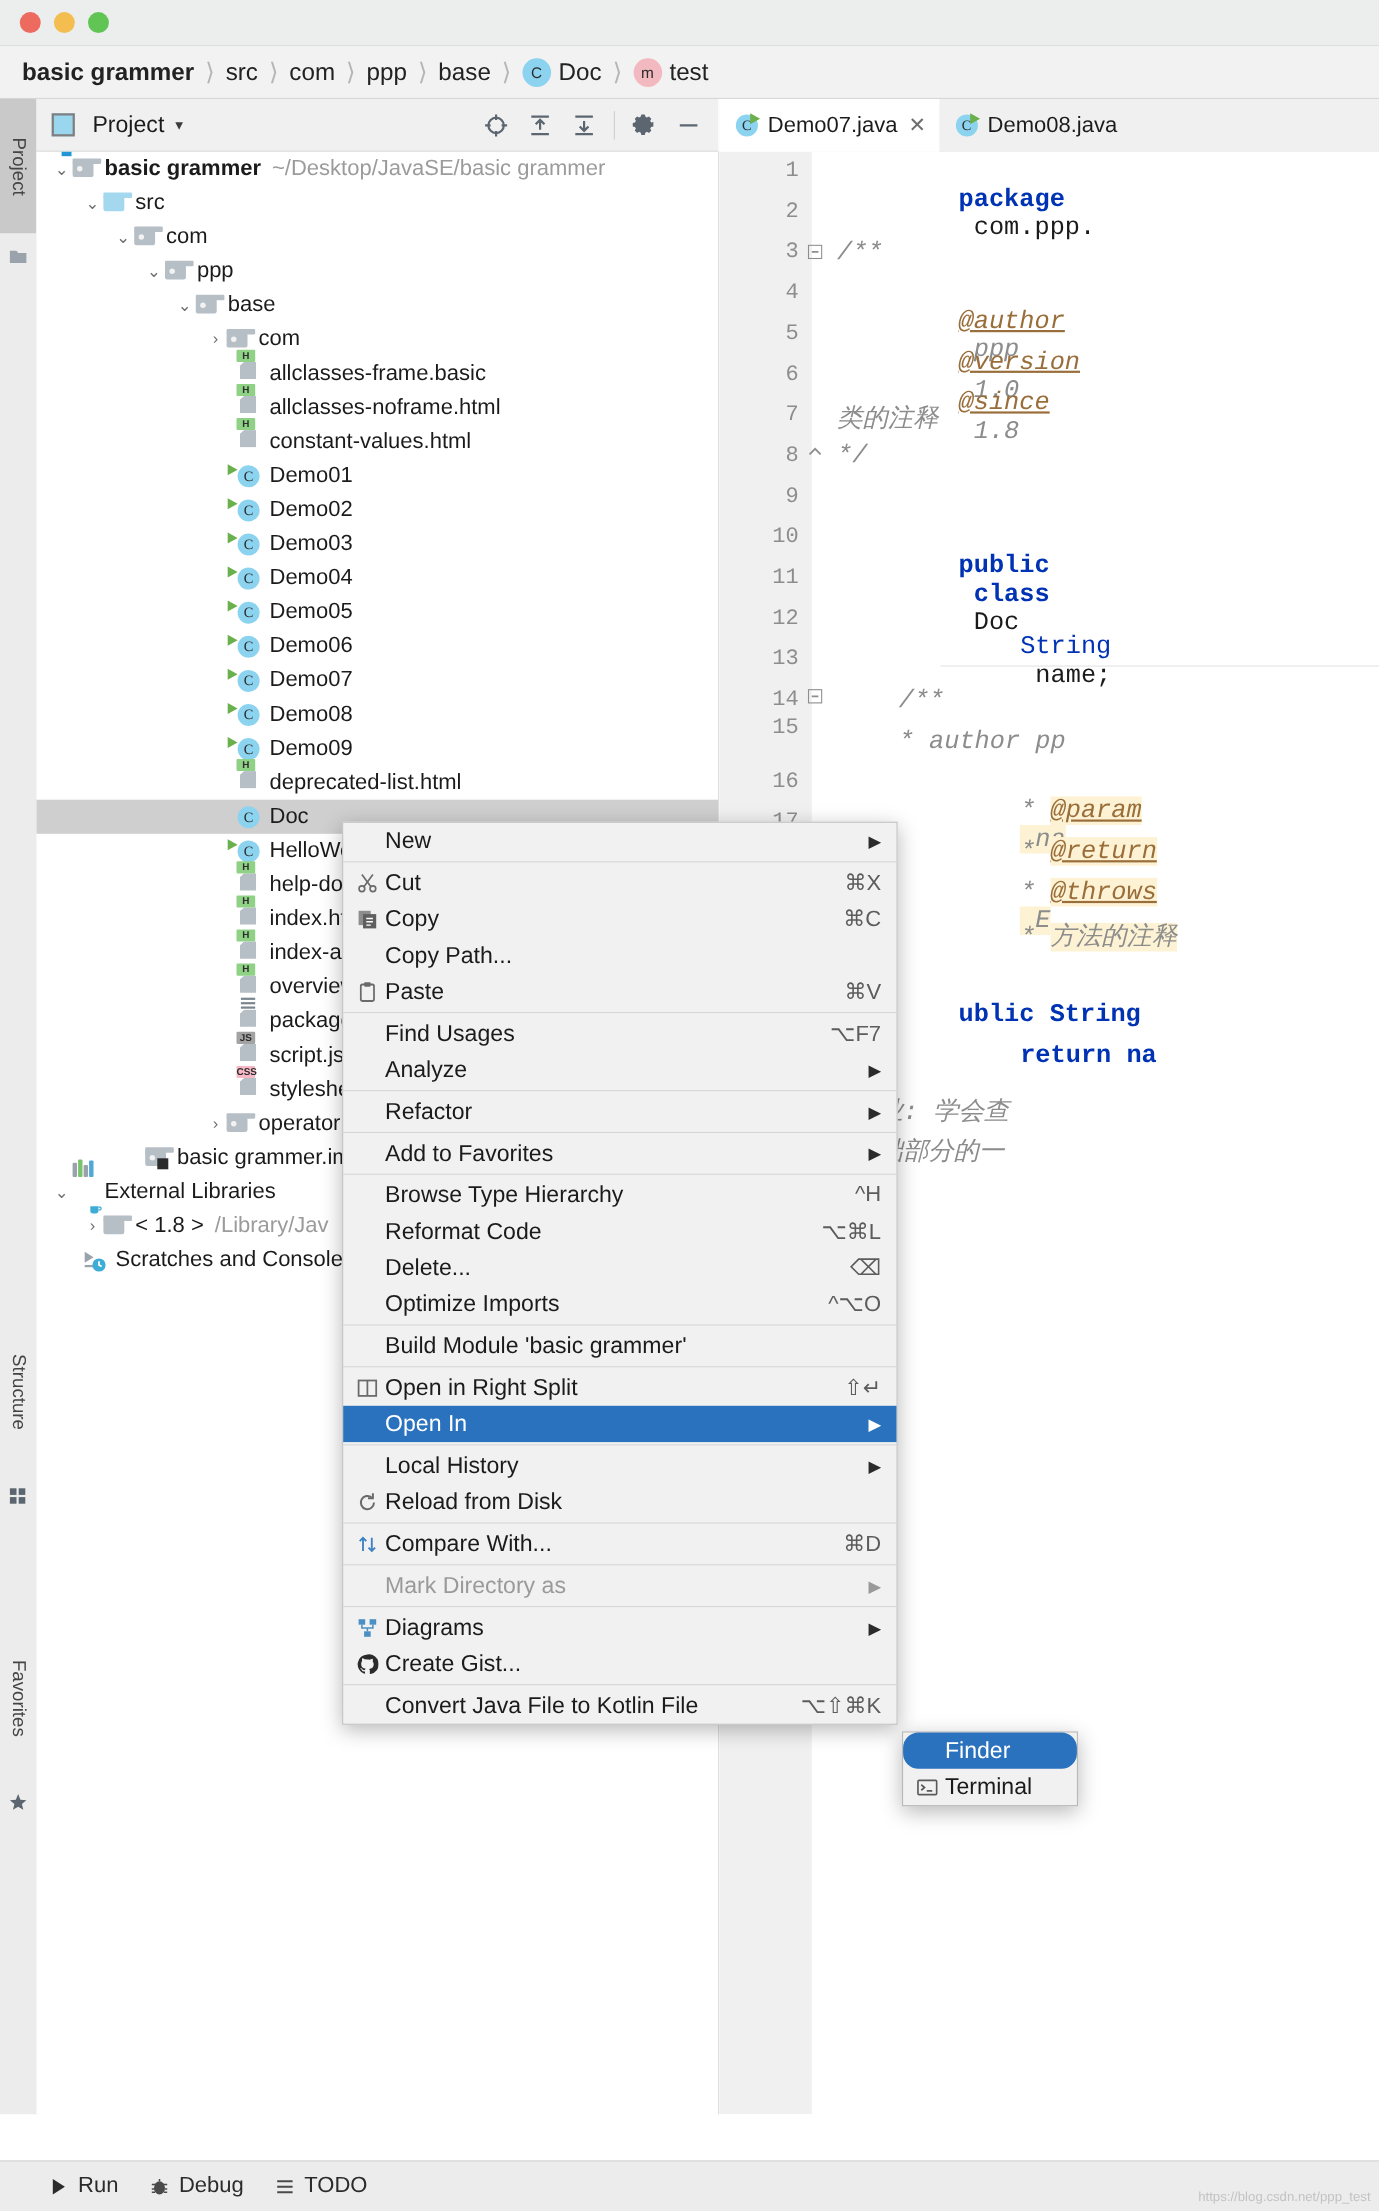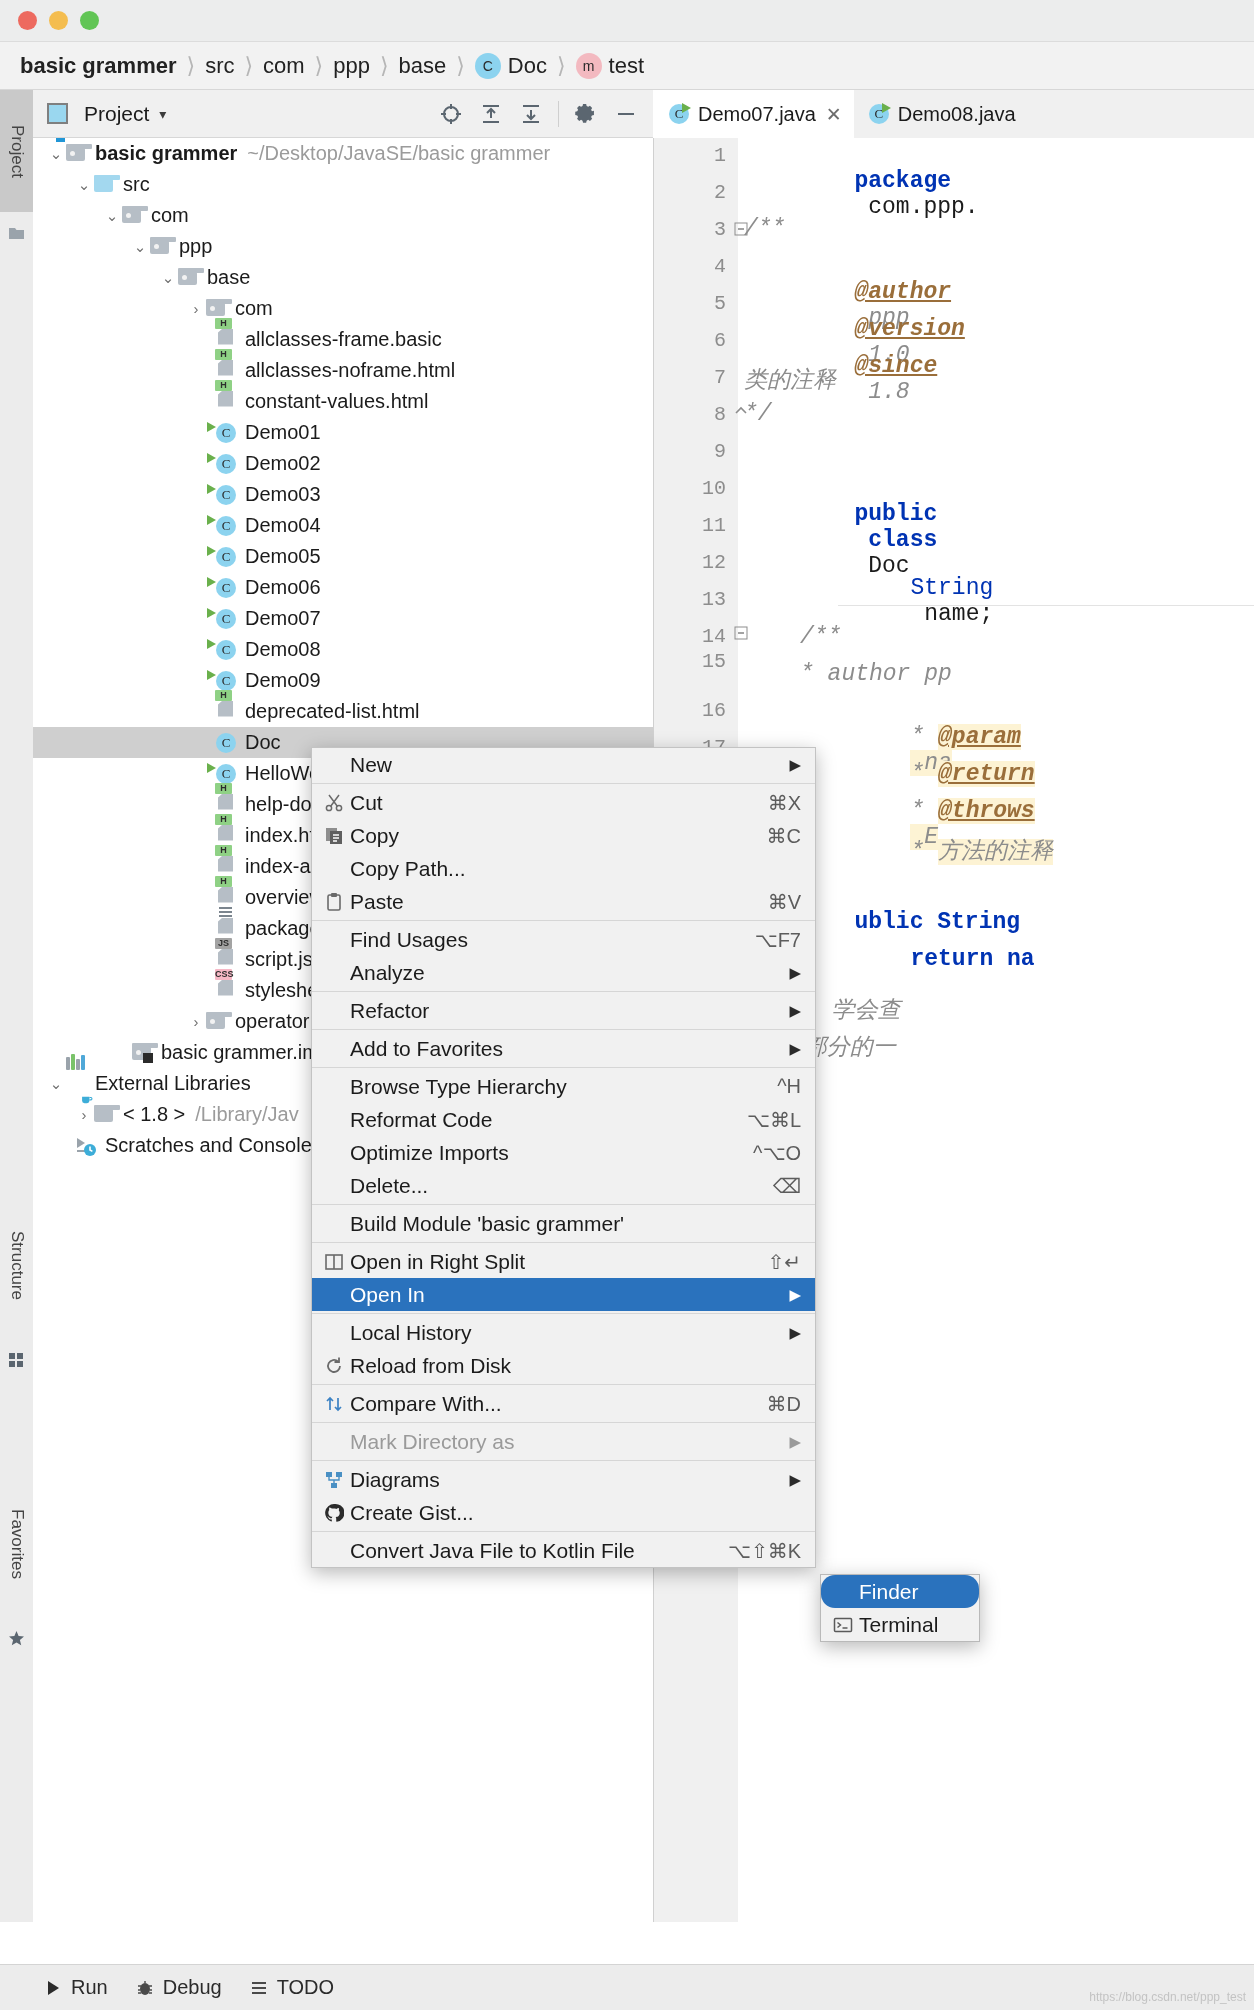--- a/index.html
+++ b/index.html
@@ -107,27 +107,27 @@
        box-sizing:border-box;white-space:nowrap;}
   .tab.active{background:#ffffff;}
   .tab .cls{margin-right:8px;}
   .tabx{margin-left:10px;color:#6e6e6e;font-size:19px;}
 
   .editor{position:absolute;left:654px;top:138px;right:0;height:1784px;background:#ffffff;overflow:hidden;}
   .gutter{position:absolute;left:0;top:0;width:84px;height:100%;background:#f0f0f0;}
   .gln{position:absolute;right:12px;font-size:20px;color:#8d8d8d;
        font-family:"Liberation Mono","DejaVu Sans Mono",monospace;}
   .fold-m{position:absolute;left:80px;width:14px;height:14px;}
-  .codewrap{position:absolute;left:90px;top:0;right:0;height:100%;
+  .codewrap{position:absolute;left:107px;top:0;right:0;height:100%;
             font-family:"Liberation Mono","DejaVu Sans Mono",monospace;font-size:23px;}
   .cl{position:absolute;left:0;white-space:pre;}
   .kw{color:#0033b3;font-weight:bold;}
   .kw2{color:#0033b3;}
   .doc{color:#8c8c8c;font-style:italic;}
-  .doctag{color:#9a6e3a;font-style:italic;font-weight:bold;text-decoration:underline;}
+  .doctag{color:#9a6e3a;font-style:italic;font-weight:normal;text-decoration:underline;}
   .cmt{color:#8c8c8c;font-style:italic;}
   .hl{background:#fdf3d4;}
   .vline{position:absolute;left:94px;right:0;height:1px;background:#e3e3e3;}
 
   
   .ctx{position:absolute;left:311px;top:747px;width:505px;background:#f1f1f1;
        border:1px solid #c3c3c3;box-shadow:0 5px 18px rgba(0,0,0,.28);
        font-size:21px;box-sizing:border-box;}
   .mi{height:33px;display:flex;align-items:center;padding:0 14px 0 10px;
       box-sizing:border-box;position:relative;white-space:nowrap;}
@@ -676,28 +676,28 @@
     </div>
 
     <div class="mi">
       <span class="mico"></span>
       <span class="mlbl">Reformat Code</span>
       <span class="msc">⌥⌘L</span>
     </div>
 
     <div class="mi">
       <span class="mico"></span>
+      <span class="mlbl">Delete...</span>
+      <span class="msc">⌫</span>
+    </div>
+
+    <div class="mi">
+      <span class="mico"></span>
       <span class="mlbl">Optimize Imports</span>
       <span class="msc">^⌥O</span>
-    </div>
-
-    <div class="mi">
-      <span class="mico"></span>
-      <span class="mlbl">Delete...</span>
-      <span class="msc">⌫</span>
     </div>
     <div class="msep"></div>
 
     <div class="mi">
       <span class="mico"></span>
       <span class="mlbl">Build Module 'basic  grammer'</span>
     </div>
     <div class="msep"></div>
 
     <div class="mi">

